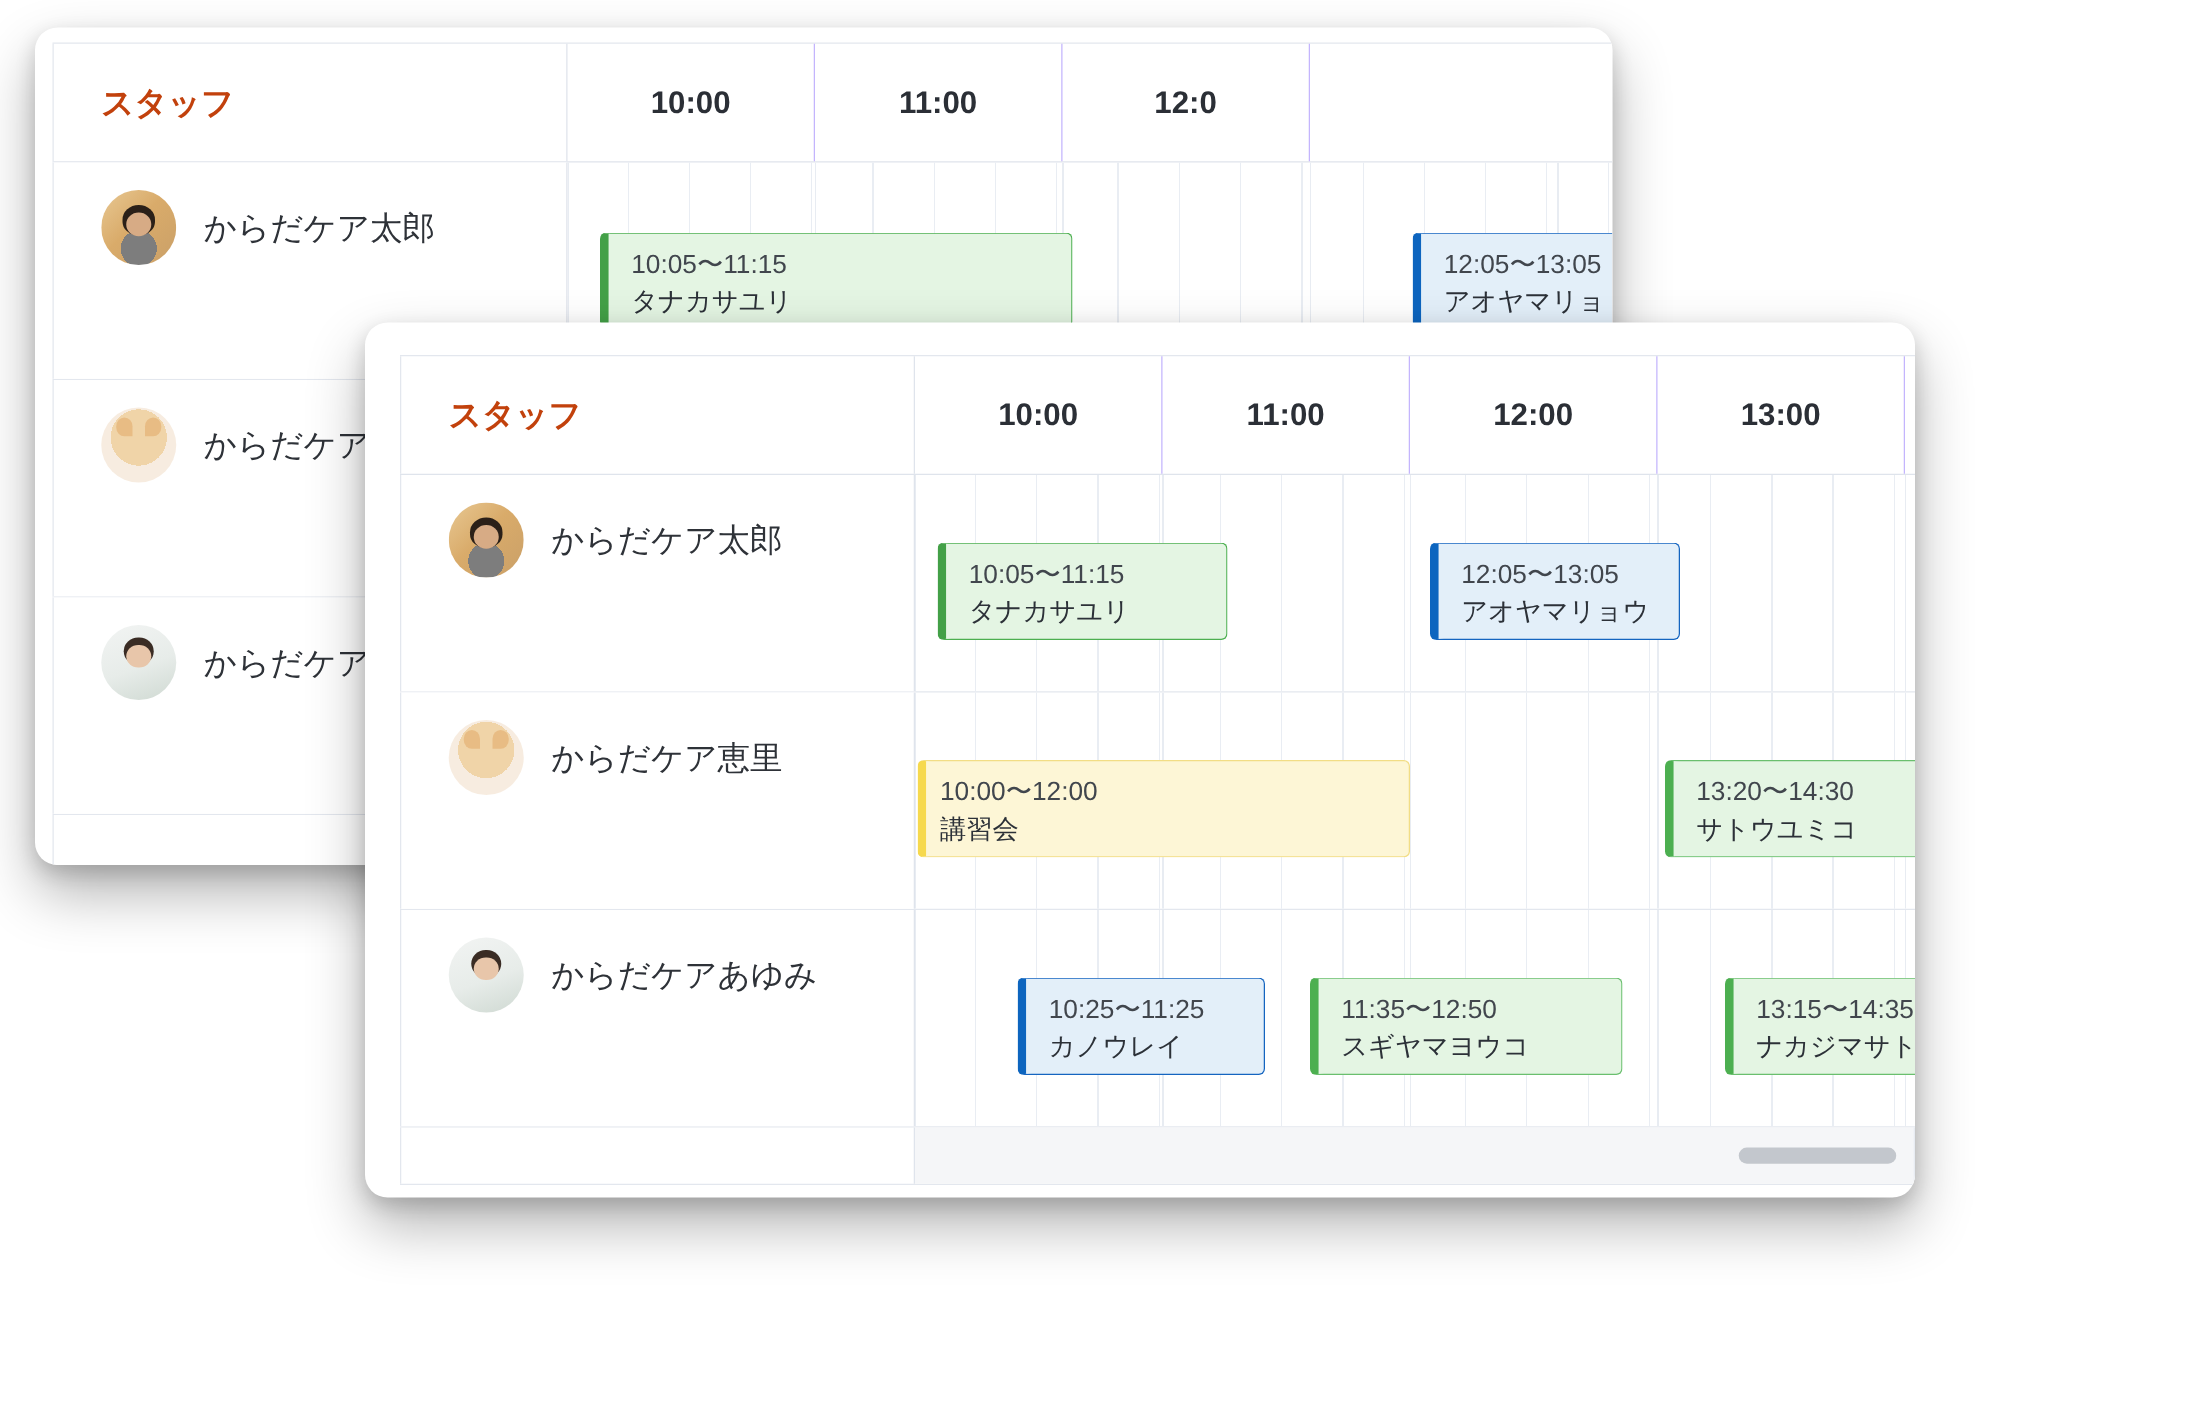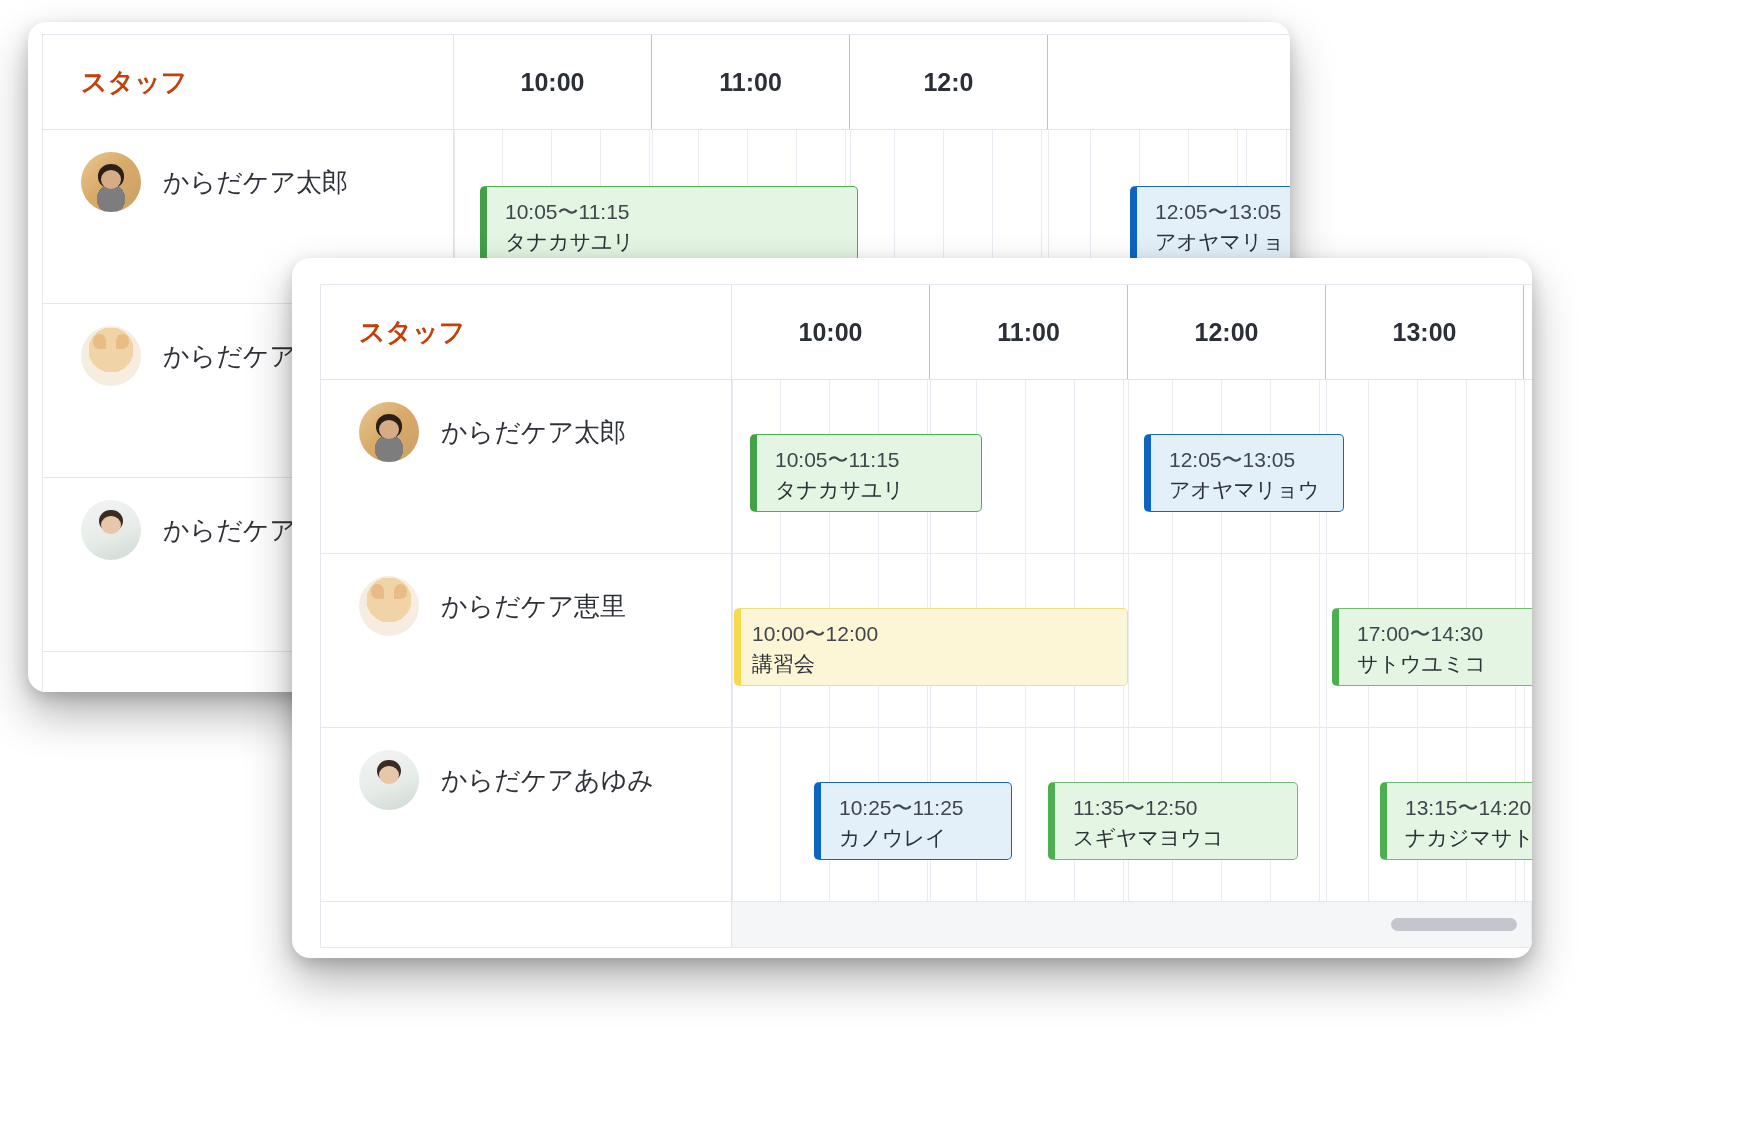--- a/index.html
+++ b/index.html
@@ -237,42 +237,42 @@
           <div class="cell-staff">
             <span class="avatar av-cat"></span>
             <span class="staff-name">からだケア恵里</span>
           </div>
           <div class="lanes">
             <div class="appt yellow" style="left:2px; top:18px; width:394px; height:78px;">
               <span class="t">10:00〜12:00</span>
               <span class="n">講習会</span>
             </div>
             <div class="appt greenlight" style="left:600px; top:18px; width:230px; height:78px;">
-              <span class="t">17:00〜14:30</span>
+              <span class="t">13:20〜14:30</span>
               <span class="n">サトウユミコ</span>
             </div>
           </div>
         </div>
 
         <div class="row">
           <div class="cell-staff">
             <span class="avatar av-woman"></span>
             <span class="staff-name">からだケアあゆみ</span>
           </div>
           <div class="lanes">
             <div class="appt blue" style="left:82px; top:18px; width:198px; height:78px;">
               <span class="t">10:25〜11:25</span>
               <span class="n">カノウレイ</span>
             </div>
             <div class="appt greenlight" style="left:316px; top:18px; width:250px; height:78px;">
               <span class="t">11:35〜12:50</span>
               <span class="n">スギヤマヨウコ</span>
             </div>
             <div class="appt greenlight" style="left:648px; top:18px; width:230px; height:78px;">
-              <span class="t">13:15〜14:20</span>
+              <span class="t">13:15〜14:35</span>
               <span class="n">ナカジマサト</span>
             </div>
           </div>
         </div>
 
         <div class="footer">
           <div class="cell-staff"></div>
           <div class="track">
             <div class="thumb"></div>
           </div>

